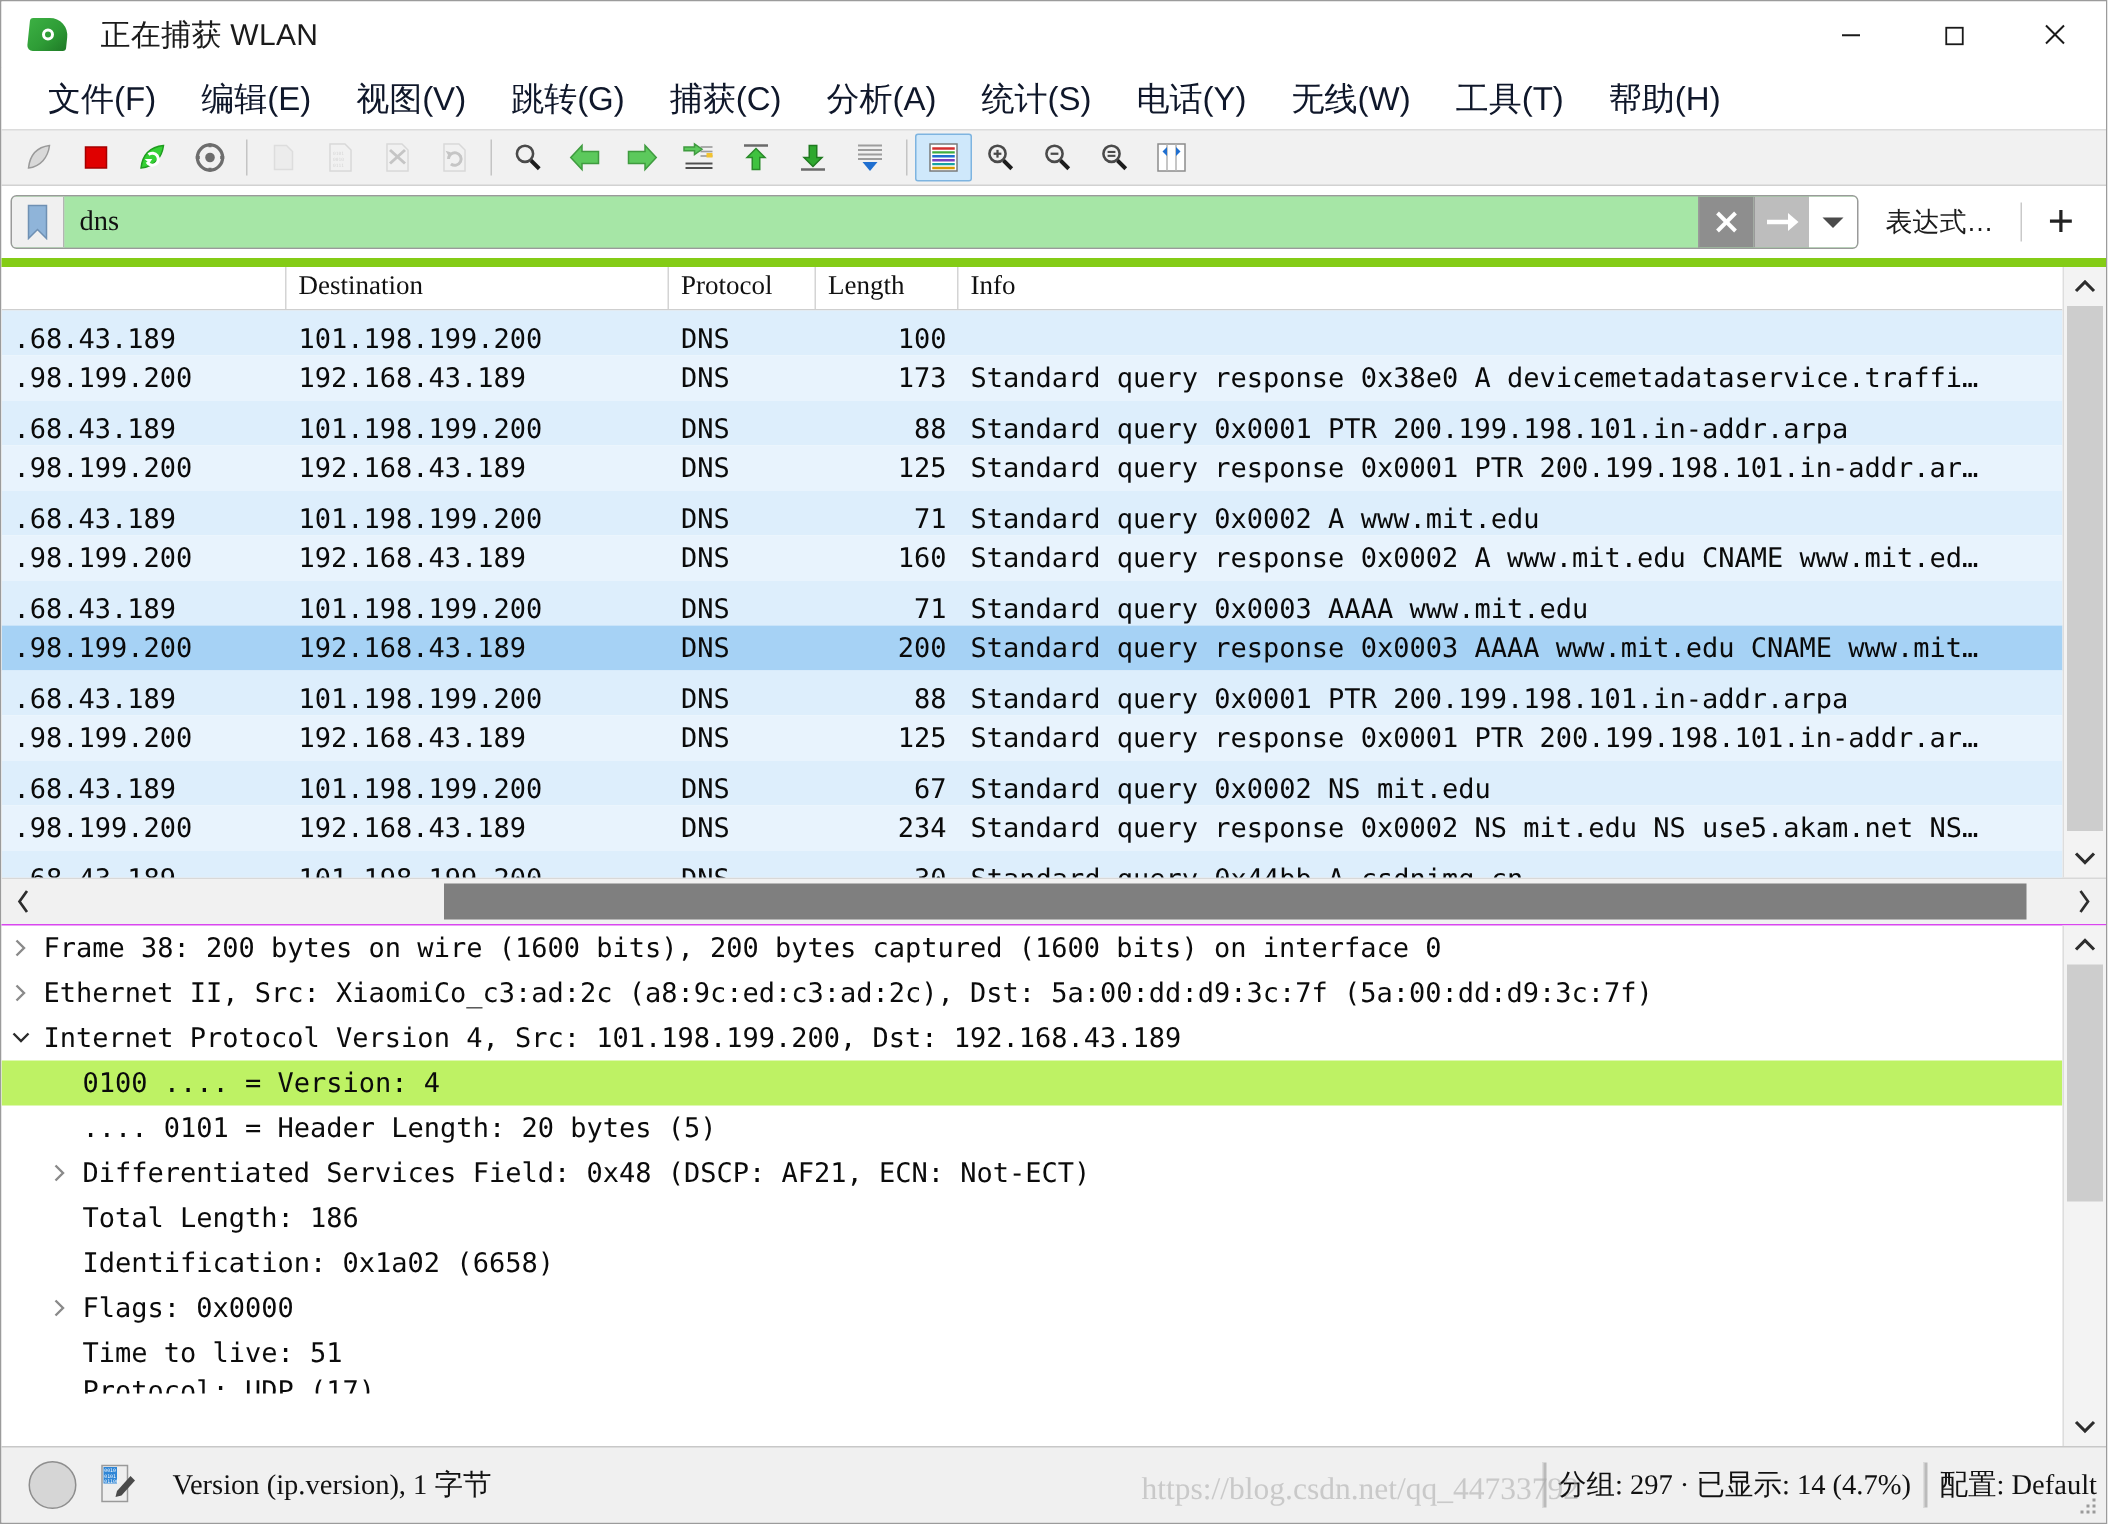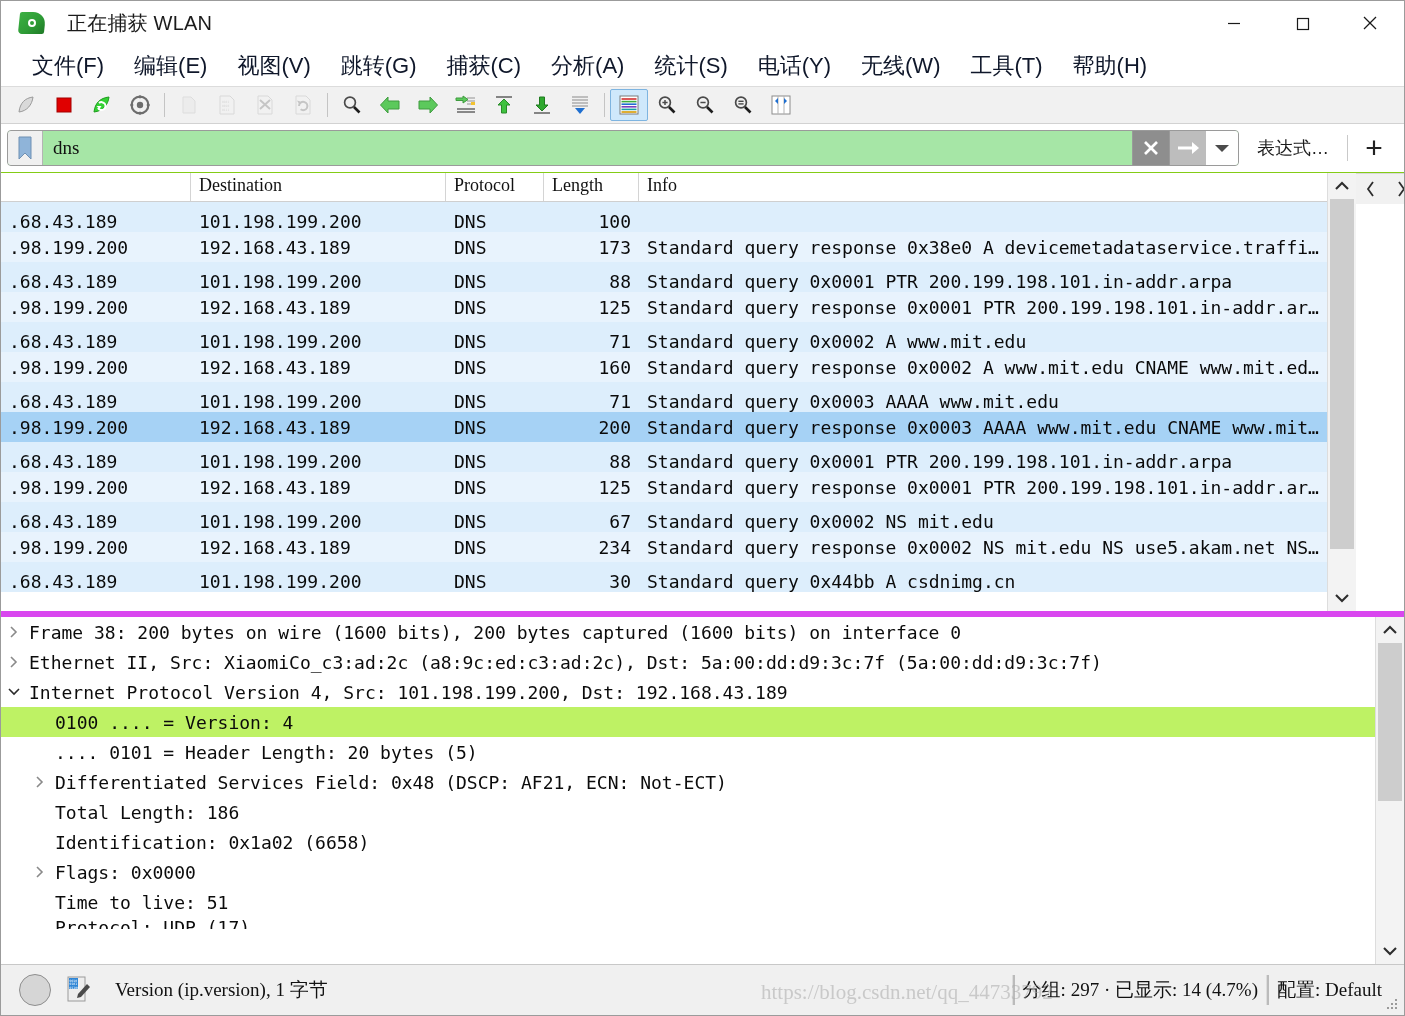--- a/index.html
+++ b/index.html
@@ -54,22 +54,22 @@
         border-left:1px solid #9a9a9a;}
   .fbtn.clear{background:#8e8e8e;}
   .fbtn.apply{background:#bdbdbd;}
   .fbtn.drop{background:#ffffff;width:32px;border-left:none;}
   .expr{font-size:18px;color:#1b1b1b;padding:0 14px 0 18px;white-space:nowrap;}
   .vsep{width:1px;height:26px;background:#c9c9c9;margin:0 4px;}
   .plus{width:44px;display:flex;align-items:center;justify-content:center;
         font-size:30px;color:#222;line-height:1;}
 
   
-  .pane-list{flex:0 0 438px;position:relative;display:flex;
-             border-top:1px solid #84cc16;background:#fff;overflow:hidden;}
+  .pane-list{flex:0 0 438px;position:relative;display:flex;flex-direction:column;
+             border-top:6px solid #84cc16;background:#fff;overflow:hidden;}
   .list-body{flex:1;display:flex;min-height:0;}
   .list-cols{flex:1;min-width:0;overflow:hidden;position:relative;}
   .hdr{display:flex;height:28px;background:#ffffff;border-bottom:1px solid #cfcfcf;
        font-family:"Liberation Serif",serif;font-size:18px;color:#111;}
   .hdr div{border-right:1px solid #d4d4d4;padding:2px 6px 0 8px;box-sizing:border-box;
            white-space:nowrap;overflow:hidden;}
   .rows{font-family:"DejaVu Sans Mono",monospace;font-size:18px;color:#0a0a0a;}
   .row{display:flex;height:30px;align-items:center;background:#ffffff;}
   .row.a{background:#ddeefc;align-items:flex-end;}
   .row.b{background:#e8f3fd;}
@@ -87,42 +87,42 @@
   .sb-arrow{height:26px;width:28px;display:flex;align-items:center;justify-content:center;}
   .sb-track{flex:1;width:28px;position:relative;}
   .sb-thumb{position:absolute;left:2px;width:24px;background:#cdcdcd;}
   .hscroll{height:30px;flex:0 0 30px;background:#f1f1f1;display:flex;align-items:center;
            border-top:1px solid #d8d8d8;}
   .hs-arrow{width:30px;display:flex;align-items:center;justify-content:center;}
   .hs-track{flex:1;height:26px;position:relative;}
   .hs-thumb{position:absolute;top:1px;height:24px;background:#7f7f7f;}
 
   
-  .pane-detail{flex:1;min-height:0;display:flex;border-top:6px solid #d946ef;background:#fff;}
+  .pane-detail{flex:1;min-height:0;display:flex;border-top:1px solid #d946ef;background:#fff;}
   .detail-body{flex:1;min-width:0;overflow:hidden;
                font-family:"DejaVu Sans Mono",monospace;font-size:18px;color:#0b0b0b;}
   .drow{height:30px;display:flex;align-items:center;white-space:nowrap;}
   .drow.hl{background:#bef264;}
   .dtw{width:26px;flex:0 0 26px;display:flex;align-items:center;justify-content:center;color:#777;}
   .dtext{padding-left:2px;}
   .indent1{padding-left:28px;}
   .drow.clip{height:12px;overflow:hidden;align-items:flex-start;}
 
   
   .statusbar{height:50px;flex:0 0 50px;display:flex;align-items:center;
              background:#f0f0f0;border-top:1px solid #c8c8c8;position:relative;}
   .st-circle{width:30px;height:30px;border-radius:50%;background:#d6d6d6;border:1px solid #8e8e8e;
              margin-left:18px;}
   .st-doc{width:28px;height:30px;margin-left:14px;position:relative;}
   .st-text{font-family:"Liberation Serif",serif;font-size:19px;color:#111;margin-left:22px;white-space:nowrap;}
   .st-spacer{flex:1;}
   .st-sep{width:2px;height:30px;background:#bbb;border-left:1px solid #ddd;margin:0 8px;}
   .st-stats{font-family:"Liberation Serif",serif;font-size:19px;color:#111;white-space:nowrap;}
   .st-profile{font-family:"Liberation Serif",serif;font-size:19px;color:#111;white-space:nowrap;
-              margin-right:22px;}
+              margin-right:6px;}
   .grip{position:absolute;right:6px;bottom:4px;width:12px;height:12px;}
   .grip i{position:absolute;width:2px;height:2px;background:#9a9a9a;}
   .watermark{position:absolute;left:760px;bottom:10px;font-family:"Liberation Serif",serif;
              font-size:21px;color:rgba(170,170,170,.55);white-space:nowrap;pointer-events:none;}
 </style>
 </head>
 <body>
 
 <div class="app">
 

